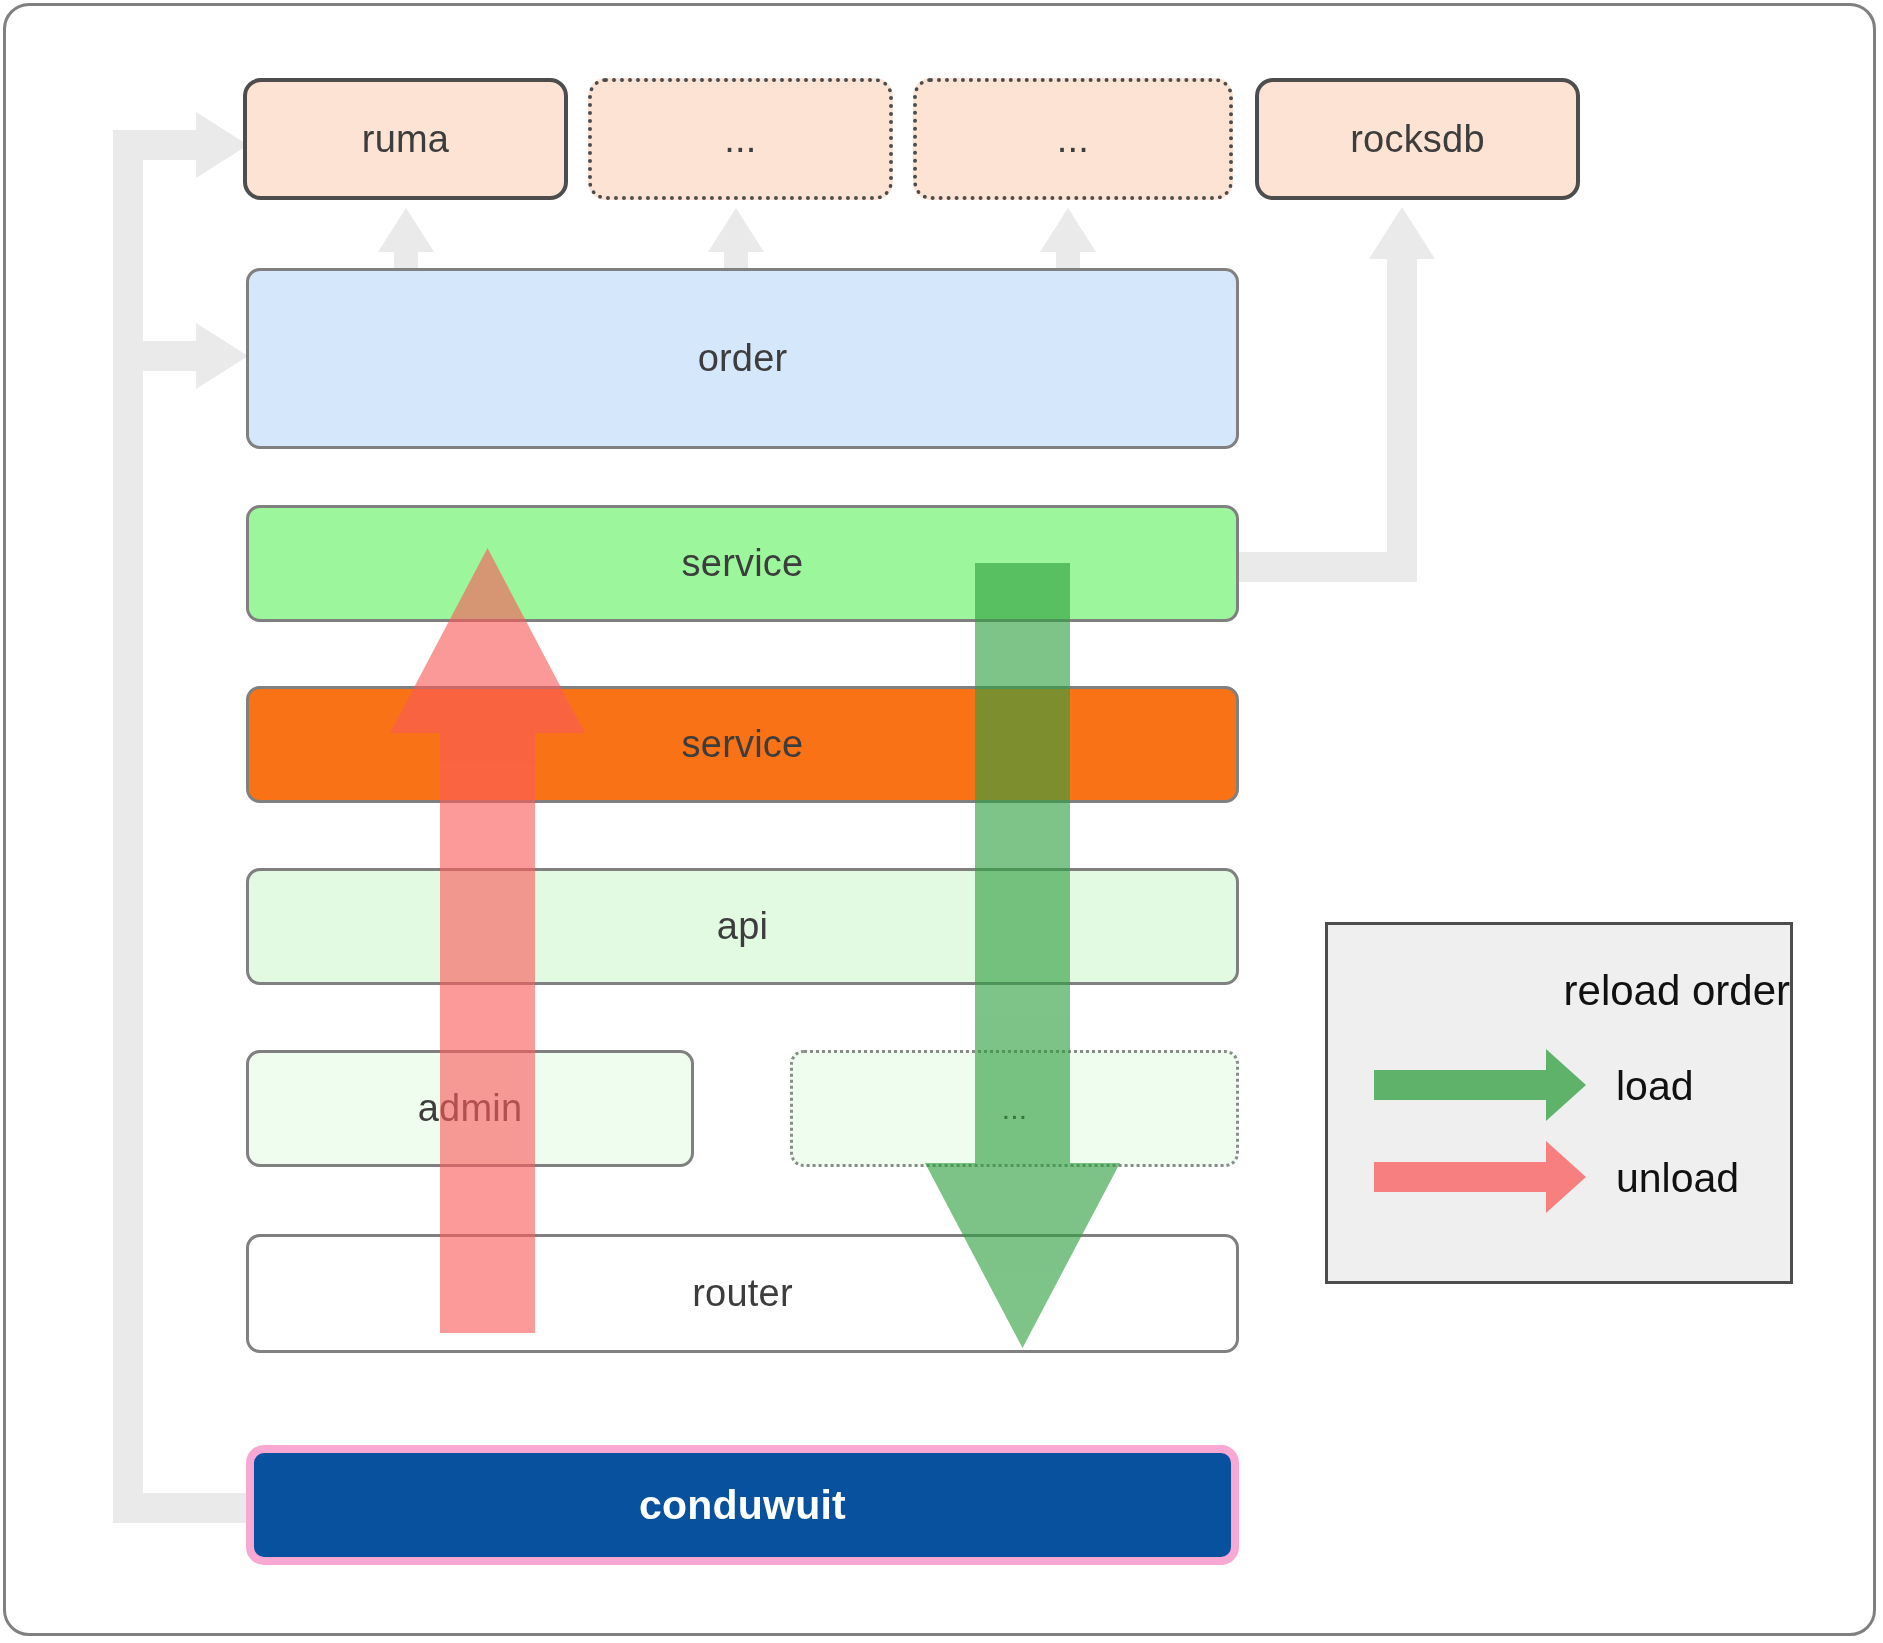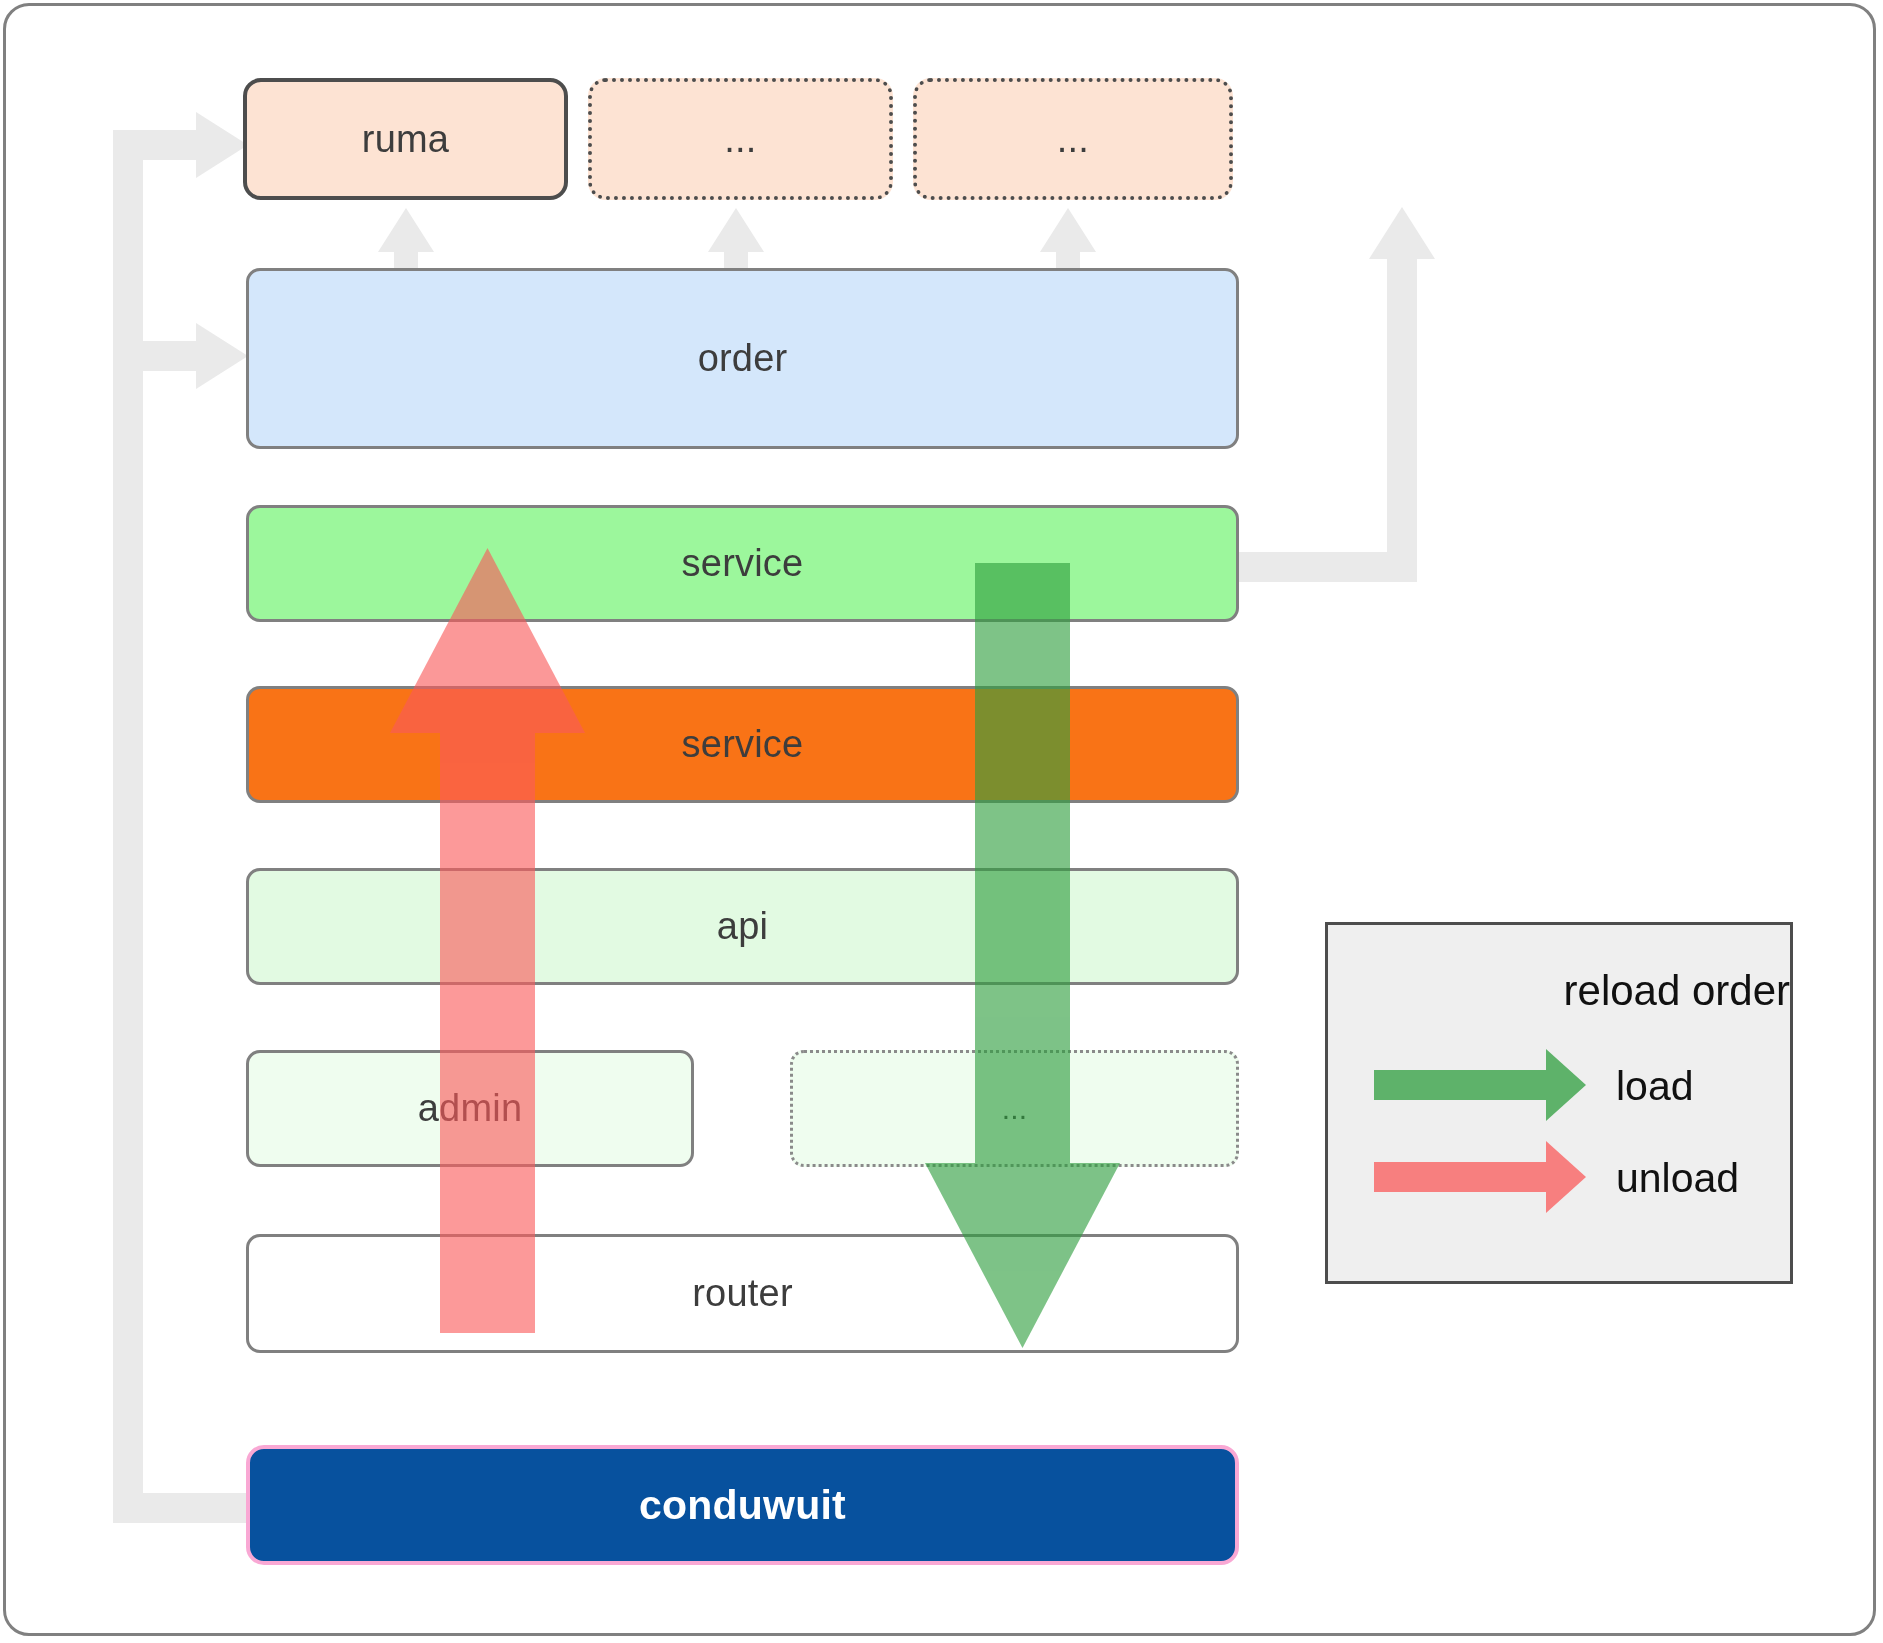--- a/index.html
+++ b/index.html
@@ -69,21 +69,21 @@
   .layer-core     { background: #d4e7fb; }
   .layer-database { background: #9cf79c; }
   .layer-service  { background: #f97316; text-align: right; }
   .layer-api      { background: #e2fae2; }
   .layer-admin    { background: #effdef; }
   .layer-dots     { background: #effdef; border-style: dotted; border-width: 3px; border-color: #8a8a8a; }
   .layer-router   { background: #ffffff; }
 
   .node-conduwuit {
     background: #07519e;
-    border: 4px solid #f9a8d4;
+    border: 8px solid #f9a8d4;
     border-radius: 18px;
     color: #ffffff;
     font-size: 41px;
     font-weight: 700;
   }
 
   
   .grey {
     position: absolute;
     background: #eaeaea;
@@ -165,20 +165,23 @@
   </svg>
 
   <div class="node dep" style="left:243px; top:78px; width:325px;">
     <span>ruma</span>
   </div>
   <div class="node dep dotted" style="left:588px; top:78px; width:305px;">
     <span>...</span>
   </div>
   <div class="node dep dotted" style="left:913px; top:78px; width:320px;">
     <span>...</span>
+  </div>
+  <div class="node dep" style="left:1255px; top:78px; width:325px;">
+    <span>rocksdb</span>
   </div>
 
   <div class="node layer layer-core" style="left:246px; top:268px; width:993px; height:181px;">
     <span>order</span>
   </div>
 
   <div class="node layer layer-database" style="left:246px; top:505px; width:993px; height:117px;">
     <span>service</span>
   </div>
 

